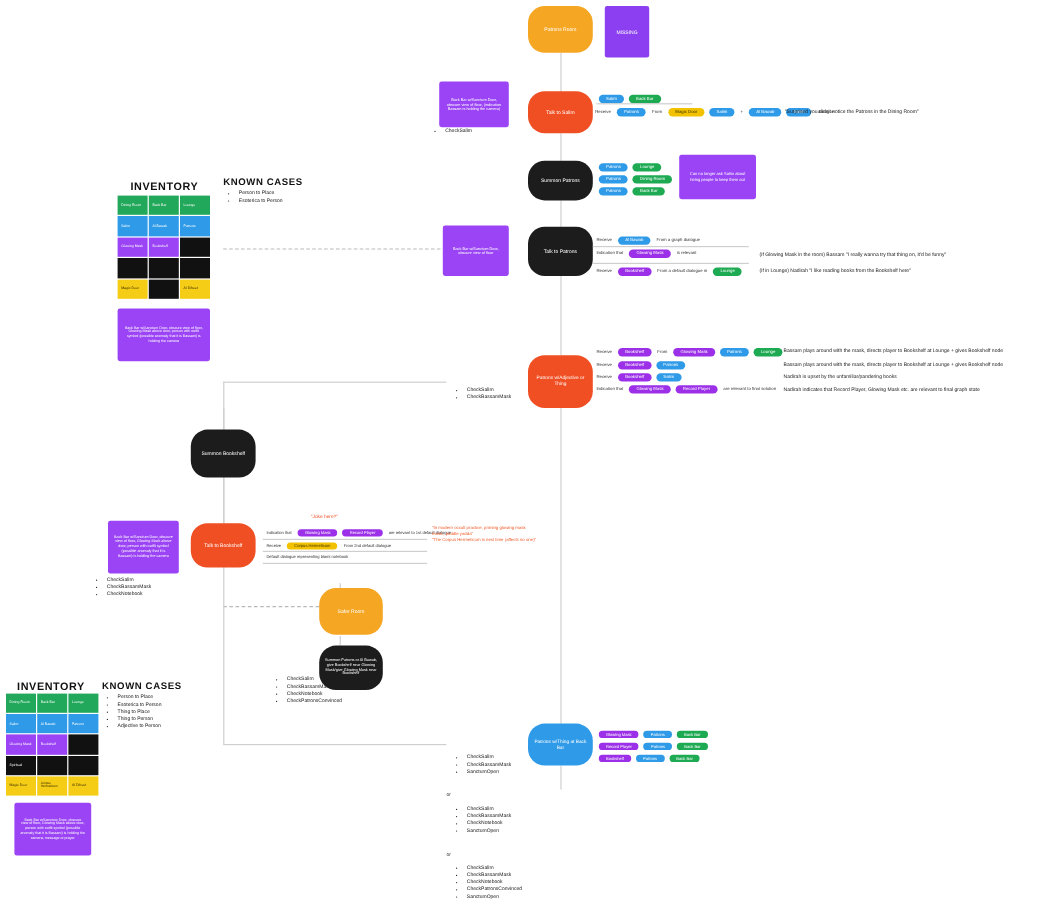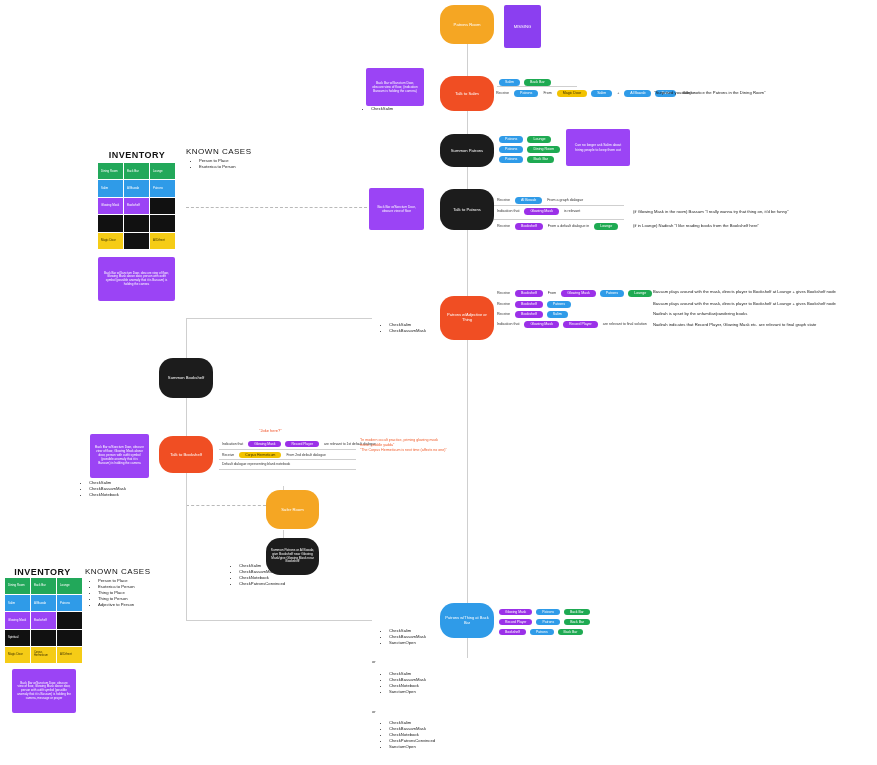--- a/index.html
+++ b/index.html
@@ -52,21 +52,21 @@
   .inv-title{position:absolute;font-weight:bold;letter-spacing:.5px;color:#111;}
   .grid{position:absolute;display:grid;gap:1px;background:#ffffff;}
   .cell{display:flex;align-items:center;color:#fff;line-height:1.15;padding:2px 3px;box-sizing:border-box;}
   .c-green{background:#22a85a;}
   .c-blue{background:#2f9be8;}
   .c-purple{background:#9b44f5;}
   .c-black{background:#111111;}
   .c-yellow{background:#f5cc16;color:#3a2f00;}
   .c-empty{background:#111111;}
 
-  .known-title{position:absolute;font-weight:normal;letter-spacing:.5px;color:#111;}
+  .known-title{position:absolute;font-weight:bold;letter-spacing:.5px;color:#111;}
   ul.plain{margin:0;padding-left:11px;list-style:disc;}
   ul.plain li{margin:0 0 1px 0;}
 
   .checklist{position:absolute;}
   .checklist li{list-style:disc;}
 
   .ann{position:absolute;color:#222;line-height:1.45;}
   .ann-orange{position:absolute;color:#f05a28;line-height:1.35;}
   .quote{position:absolute;color:#222;}
   .or{position:absolute;color:#333;}

